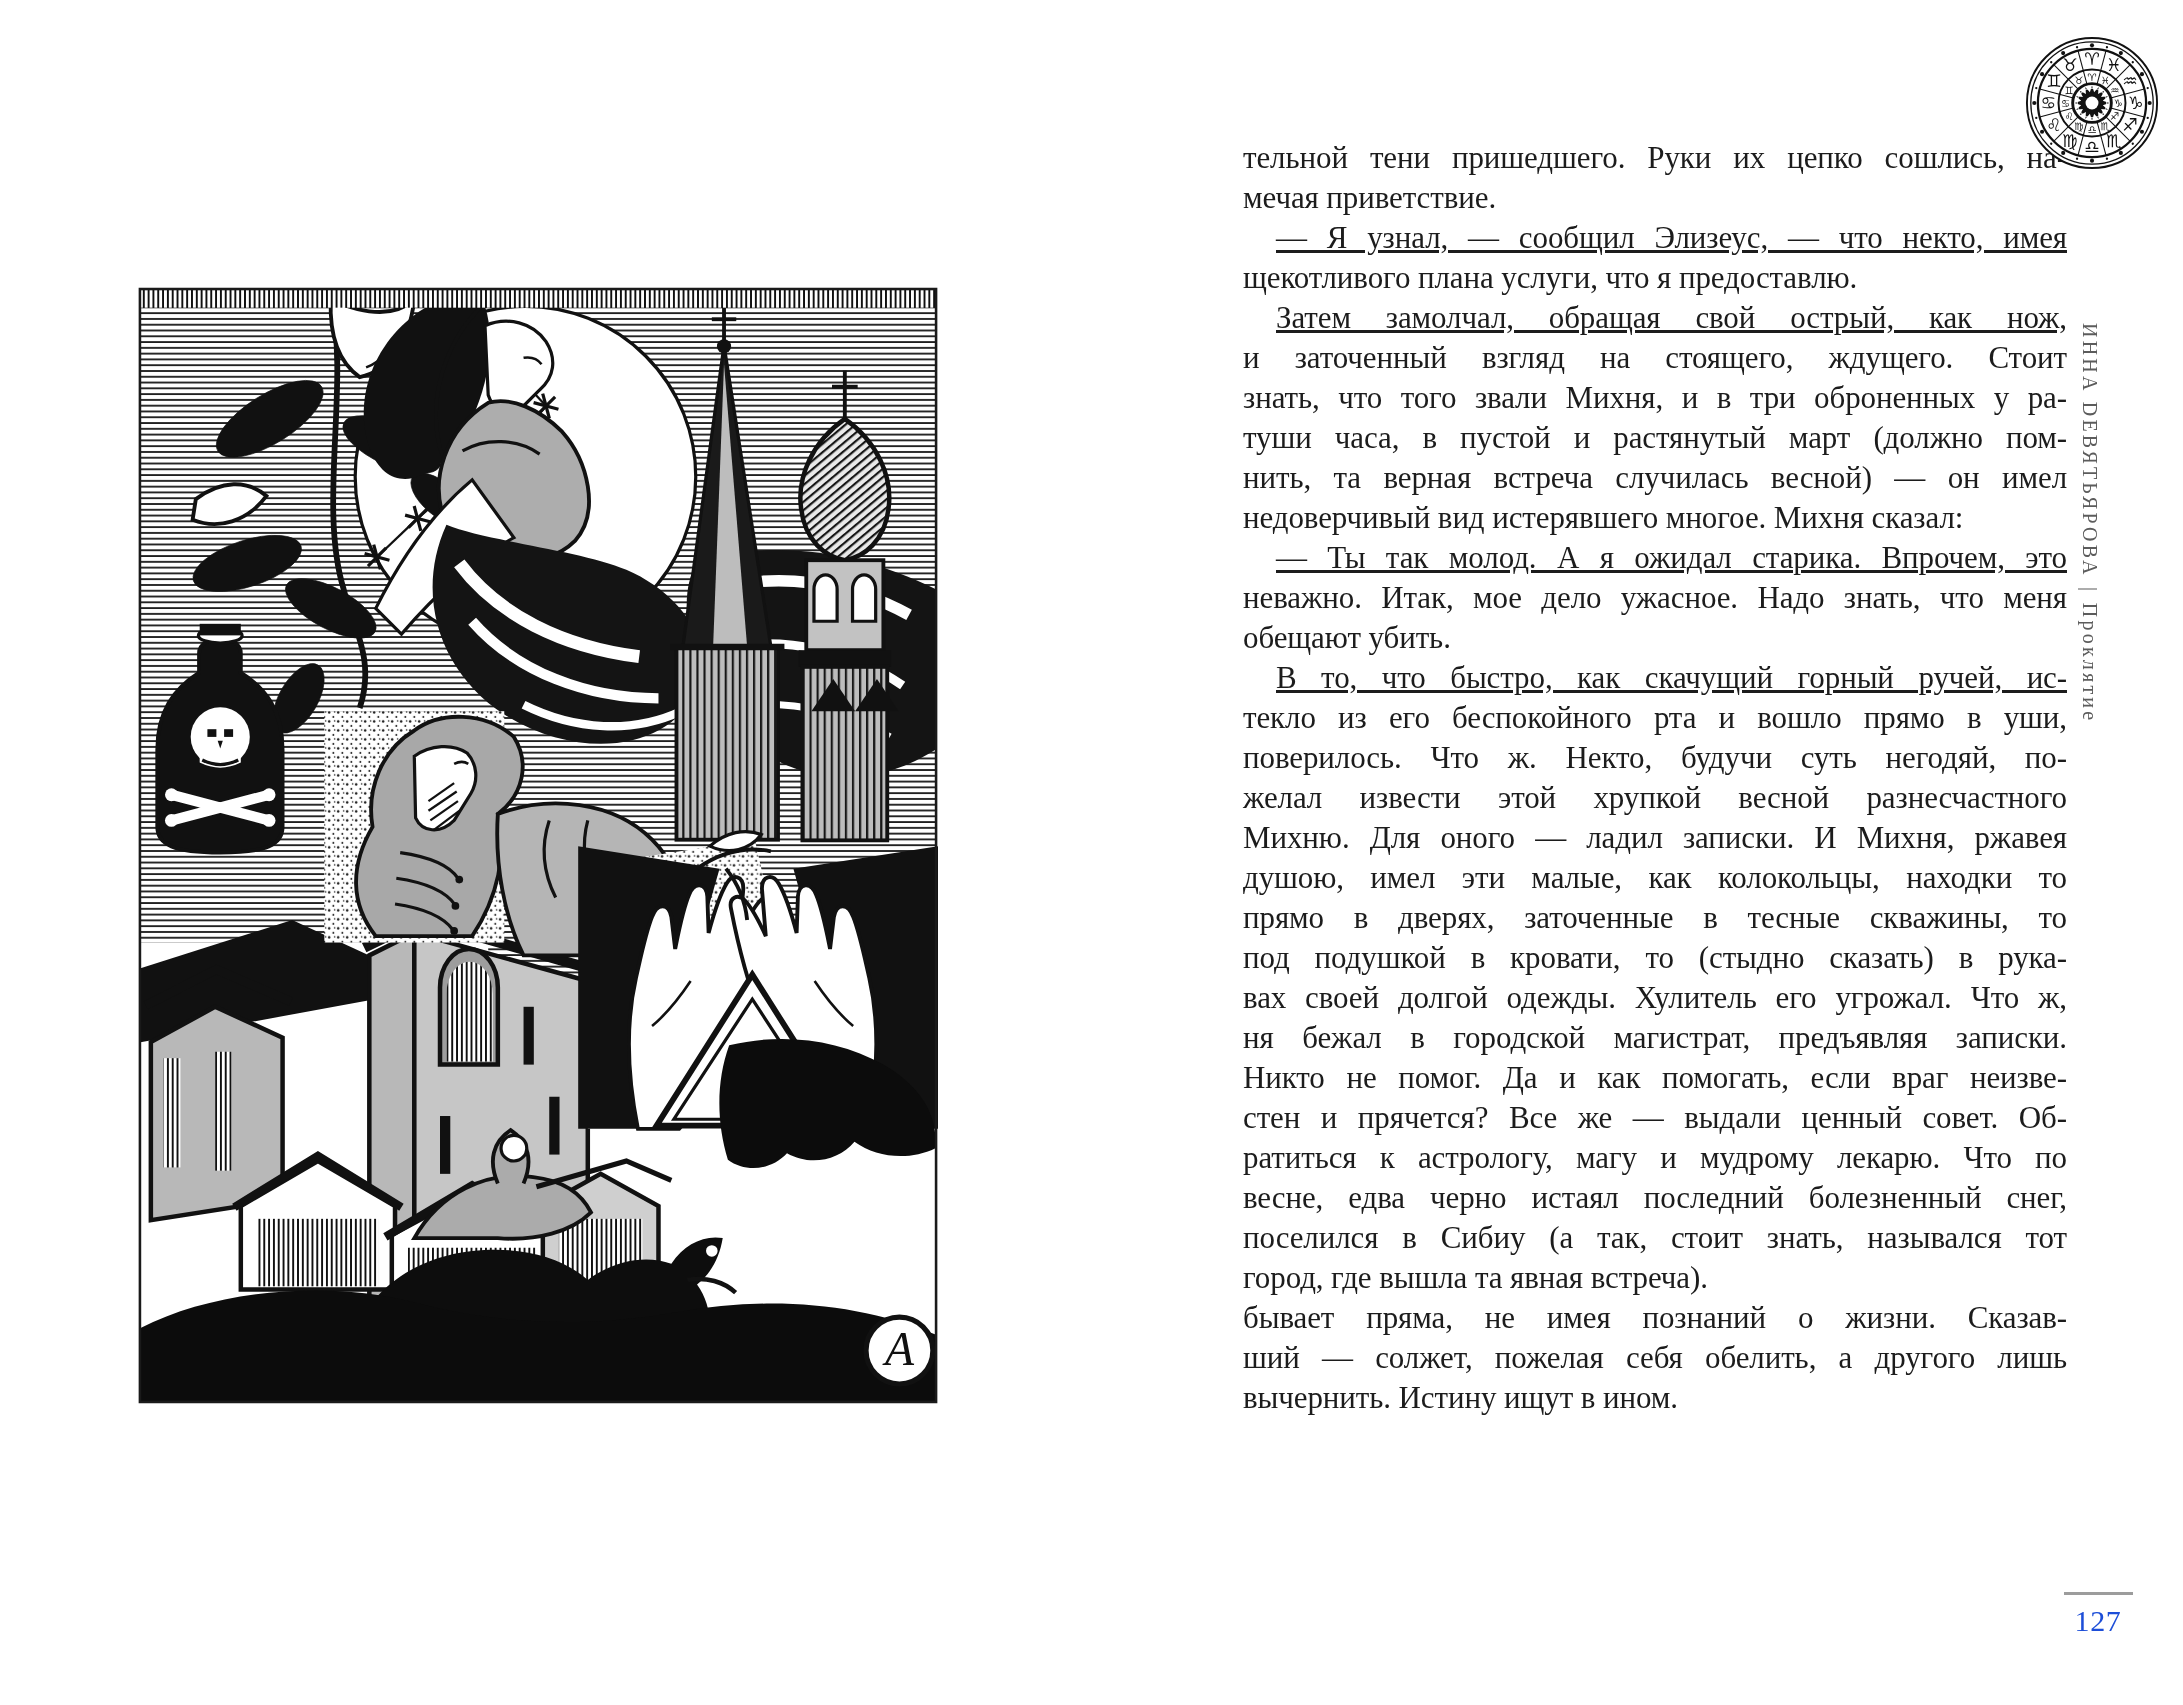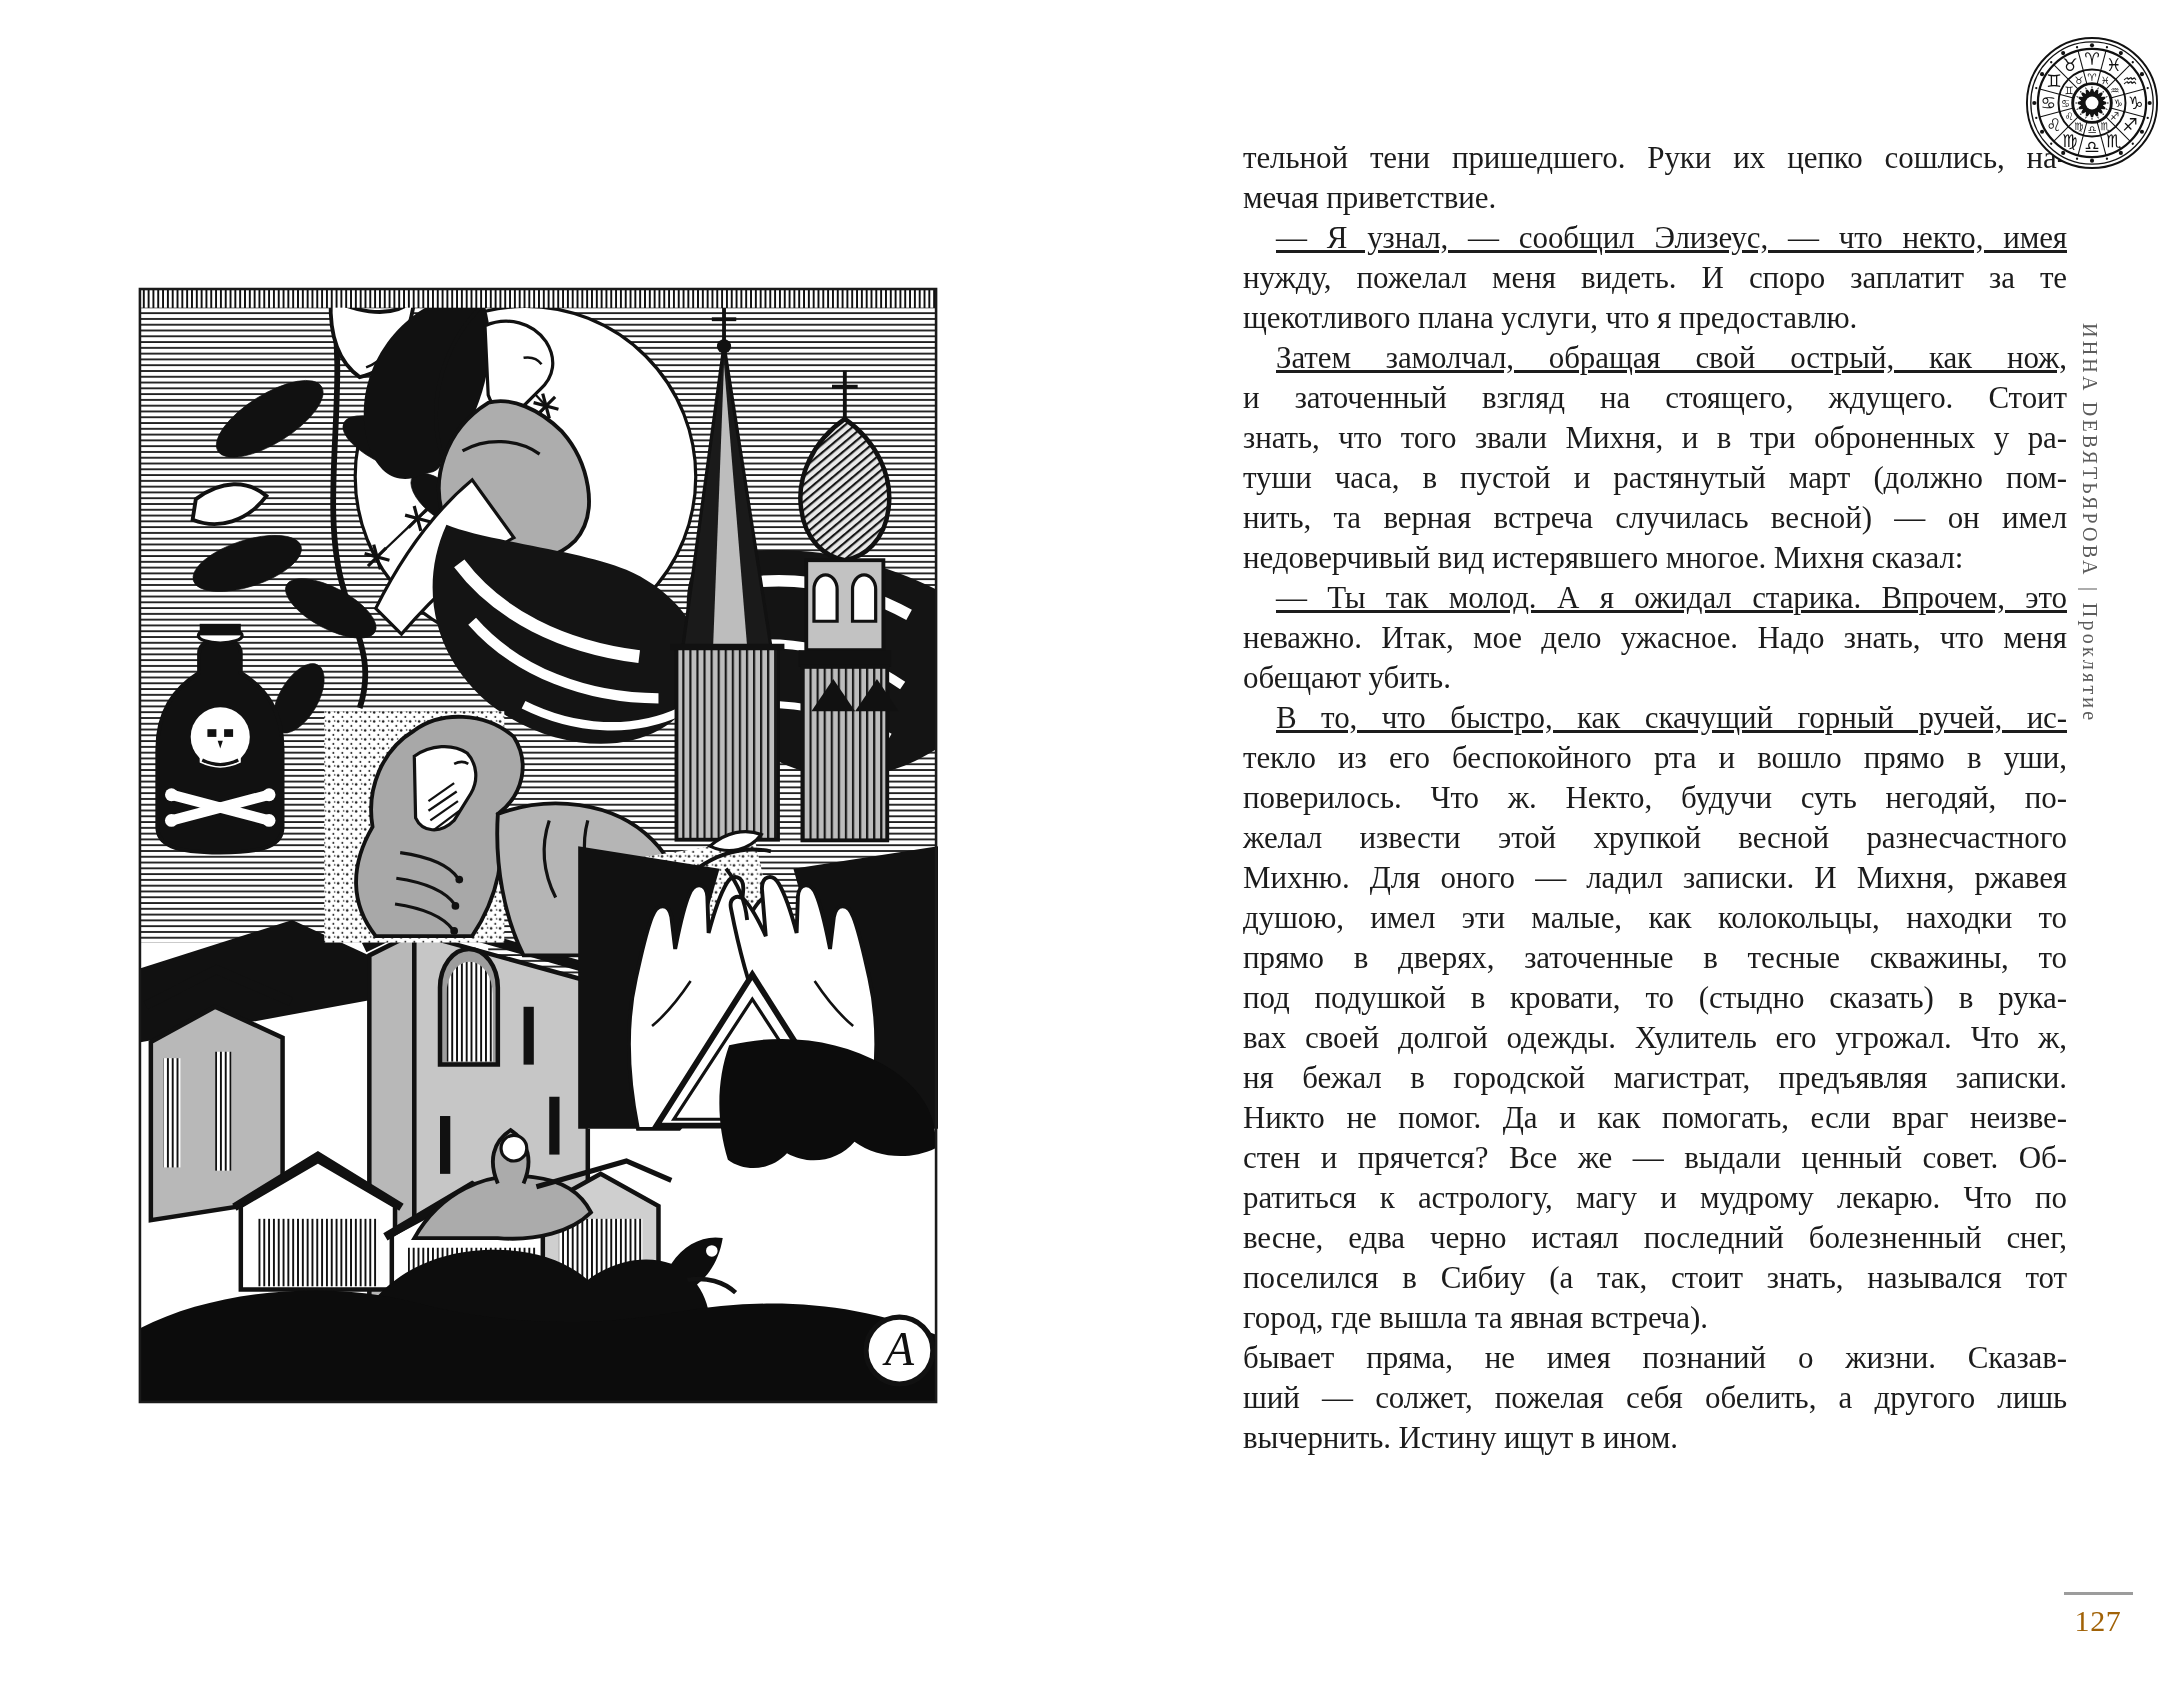--- a/index.html
+++ b/index.html
@@ -31,21 +31,21 @@
   .side-title .author{text-transform:uppercase;}
   .side-title .div{margin:0 0 0 0;padding:9px 0;}
   
   .zodiac{position:absolute;left:2025px;top:36px;width:134px;height:134px;}
   .zodiac svg{width:100%;height:100%;display:block;}
   .zg{text-anchor:middle;dominant-baseline:central;fill:#111;font-family:"DejaVu Sans",sans-serif;}
   
   .folio-rule{position:absolute;left:2064px;top:1592px;width:69px;height:3.2px;background:#9c9c9c;}
   .folio-number{
     position:absolute;left:2050px;top:1604px;width:96px;text-align:center;
-    font-size:30px;color:#a16207;letter-spacing:0.6px;
+    font-size:30px;color:#1d4ed8;letter-spacing:0.6px;
   }
 </style>
 </head>
 <body>
 
 <div class="illustration">
 <svg viewBox="0 0 1245 1738" xmlns="http://www.w3.org/2000/svg">
   <defs>
     <pattern id="hH" width="10" height="9" patternUnits="userSpaceOnUse">
       <rect width="10" height="9" fill="#ffffff"></rect>
@@ -272,21 +272,20 @@
 
   <rect x="4" y="4" width="1237" height="28" fill="url(#hV)"></rect>
   <rect x="3" y="3" width="1239" height="1732" fill="none" stroke="#1a1a1a" stroke-width="4"></rect>
 </svg>
 </div>
 
 <div class="text-column">
     <div class="line">тельной тени пришедшего. Руки их цепко сошлись, на-</div>
     <div class="line last">мечая приветствие.</div>
     <div class="line indent">— Я узнал, — сообщил Элизеус, — что некто, имея</div>
-    <div class="line">нужду, пожелал меня видеть. И споро заплатит за те</div>
     <div class="line last">щекотливого плана услуги, что я предоставлю.</div>
     <div class="line indent">Затем замолчал, обращая свой острый, как нож,</div>
     <div class="line">и заточенный взгляд на стоящего, ждущего. Стоит</div>
     <div class="line">знать, что того звали Михня, и в три оброненных у ра-</div>
     <div class="line">туши часа, в пустой и растянутый март (должно пом-</div>
     <div class="line">нить, та верная встреча случилась весной) — он имел</div>
     <div class="line last">недоверчивый вид истерявшего многое. Михня сказал:</div>
     <div class="line indent">— Ты так молод. А я ожидал старика. Впрочем, это</div>
     <div class="line">неважно. Итак, мое дело ужасное. Надо знать, что меня</div>
     <div class="line last">обещают убить.</div>

